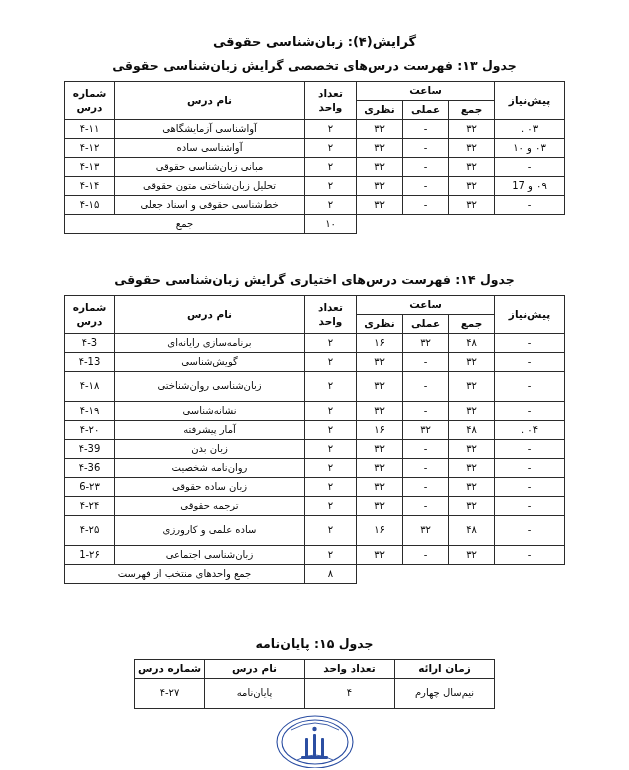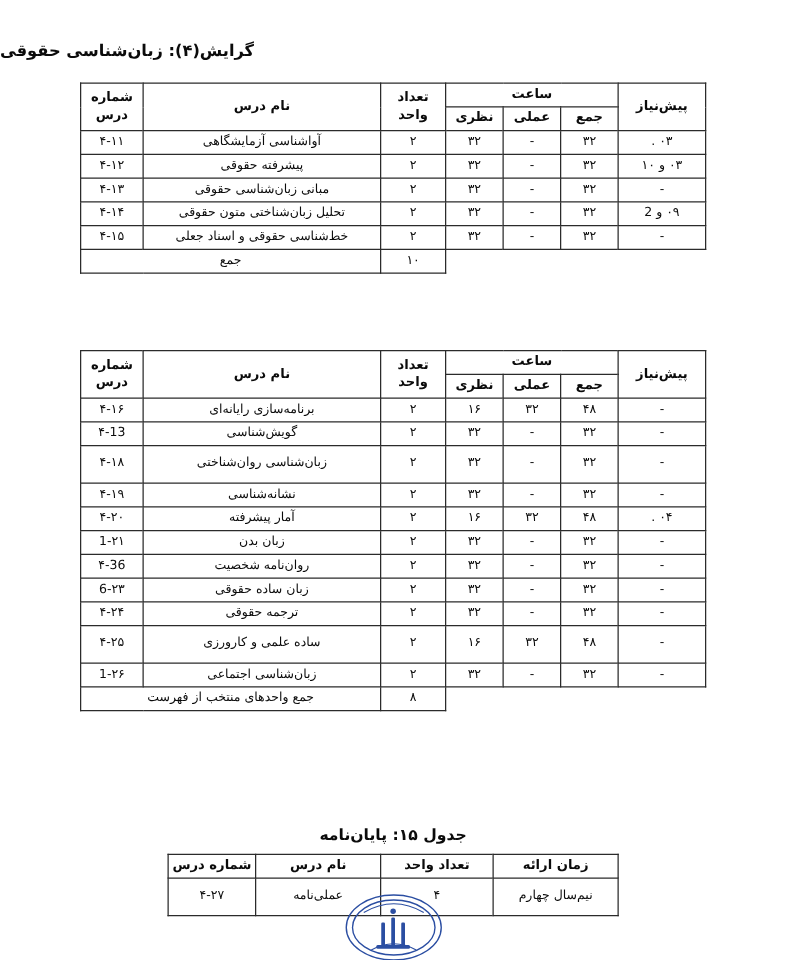--- a/index.html
+++ b/index.html
@@ -19,21 +19,21 @@
     position: relative;
     width: 629px;
     height: 770px;
     padding: 0;
   }
   .top-title {
     position: absolute;
     top: 34px;
     right: 0;
     left: 0;
-    text-align: left;
+    text-align: center;
     font-weight: bold;
     font-size: 13px;
   }
   .sec-title {
     text-align: center;
     font-weight: bold;
     font-size: 12.5px;
   }
 
   table.doc {
@@ -60,21 +60,21 @@
   .t15 { width: 360px; }
 
   .rowh { height: 19px; }
   .tall { height: 30px; }
 
   .name-cell { text-align: center; }
   .bold { font-weight: bold; }
 
   .blk1 { position: absolute; top: 58px; right: 0; left: 0; }
   .blk2 { position: absolute; top: 272px; right: 0; left: 0; }
-  .blk3 { position: absolute; top: 660px; right: 0; left: 0; }
+  .blk3 { position: absolute; top: 636px; right: 0; left: 0; }
 
   .tbl-wrap { margin-top: 8px; }
 
   .seal {
     position: absolute;
     bottom: 2px;
     left: 0;
     right: 0;
     display: flex;
     justify-content: center;
@@ -82,20 +82,21 @@
   .seal svg { display: block; }
 </style>
 </head>
 <body>
 
 <div class="page">
 
   <div class="top-title">گرایش(۴): زبان‌شناسی  حقوقی</div>
 
   <div class="blk1">
+    <div class="sec-title">جدول ۱۳: فهرست درس‌های تخصصی گرایش زبان‌شناسی حقوقی</div>
 
     <div class="tbl-wrap">
       <table class="doc t13">
         <colgroup>
           <col style="width:70px">
           <col style="width:46px">
           <col style="width:46px">
           <col style="width:46px">
           <col style="width:52px">
           <col style="width:190px">
@@ -124,34 +125,34 @@
             <td>۲</td>
             <td class="name-cell">آواشناسی آزمایشگاهی</td>
             <td>۴-۱۱</td>
           </tr>
           <tr class="rowh">
             <td>۰۳ و ۱۰</td>
             <td>۳۲</td>
             <td>-</td>
             <td>۳۲</td>
             <td>۲</td>
-            <td class="name-cell">پیشرفته حقوقی</td>
+            <td class="name-cell">آواشناسی ساده</td>
             <td>۴-۱۲</td>
           </tr>
           <tr class="rowh">
             <td>-</td>
             <td>۳۲</td>
             <td>-</td>
             <td>۳۲</td>
             <td>۲</td>
             <td class="name-cell">مبانی زبان‌شناسی حقوقی</td>
             <td>۴-۱۳</td>
           </tr>
           <tr class="rowh">
-            <td>۰۹ و 2</td>
+            <td>۰۹ و 17</td>
             <td>۳۲</td>
             <td>-</td>
             <td>۳۲</td>
             <td>۲</td>
             <td class="name-cell">تحلیل زبان‌شناختی متون حقوقی</td>
             <td>۴-۱۴</td>
           </tr>
           <tr class="rowh">
             <td>-</td>
             <td>۳۲</td>
@@ -165,20 +166,21 @@
             <td colspan="4" style="border:none"></td>
             <td>۱۰</td>
             <td colspan="2" class="bold">جمع</td>
           </tr>
         </tbody>
       </table>
     </div>
   </div>
 
   <div class="blk2">
+    <div class="sec-title">جدول ۱۴: فهرست درس‌های اختیاری گرایش زبان‌شناسی حقوقی</div>
 
     <div class="tbl-wrap">
       <table class="doc t14">
         <colgroup>
           <col style="width:70px">
           <col style="width:46px">
           <col style="width:46px">
           <col style="width:46px">
           <col style="width:52px">
           <col style="width:190px">
@@ -199,21 +201,21 @@
           </tr>
         </thead>
         <tbody>
           <tr class="rowh">
             <td>-</td>
             <td>۴۸</td>
             <td>۳۲</td>
             <td>۱۶</td>
             <td>۲</td>
             <td class="name-cell">برنامه‌سازی رایانه‌ای</td>
-            <td>۴-۱۶</td>
+            <td>۴-3</td>
           </tr>
           <tr class="rowh">
             <td>-</td>
             <td>۳۲</td>
             <td>-</td>
             <td>۳۲</td>
             <td>۲</td>
             <td class="name-cell">گویش‌شناسی</td>
             <td>۴-13</td>
           </tr>
@@ -244,21 +246,21 @@
             <td class="name-cell">آمار پیشرفته</td>
             <td>۴-۲۰</td>
           </tr>
           <tr class="rowh">
             <td>-</td>
             <td>۳۲</td>
             <td>-</td>
             <td>۳۲</td>
             <td>۲</td>
             <td class="name-cell">زبان بدن</td>
-            <td>1-۲۱</td>
+            <td>۴-39</td>
           </tr>
           <tr class="rowh">
             <td>-</td>
             <td>۳۲</td>
             <td>-</td>
             <td>۳۲</td>
             <td>۲</td>
             <td class="name-cell">روان‌نامه شخصیت</td>
             <td>۴-36</td>
           </tr>
@@ -324,21 +326,21 @@
             <th>زمان ارائه</th>
             <th>تعداد واحد</th>
             <th>نام درس</th>
             <th>شماره درس</th>
           </tr>
         </thead>
         <tbody>
           <tr class="tall">
             <td>نیم‌سال چهارم</td>
             <td>۴</td>
-            <td class="name-cell">عملی‌نامه</td>
+            <td class="name-cell">پایان‌نامه</td>
             <td>۴-۲۷</td>
           </tr>
         </tbody>
       </table>
     </div>
   </div>
 
   <div class="seal">
     <svg width="96" height="60" viewBox="0 0 96 60" aria-hidden="true">
       <g fill="none" stroke="#2b4ea2" stroke-width="1.1">

